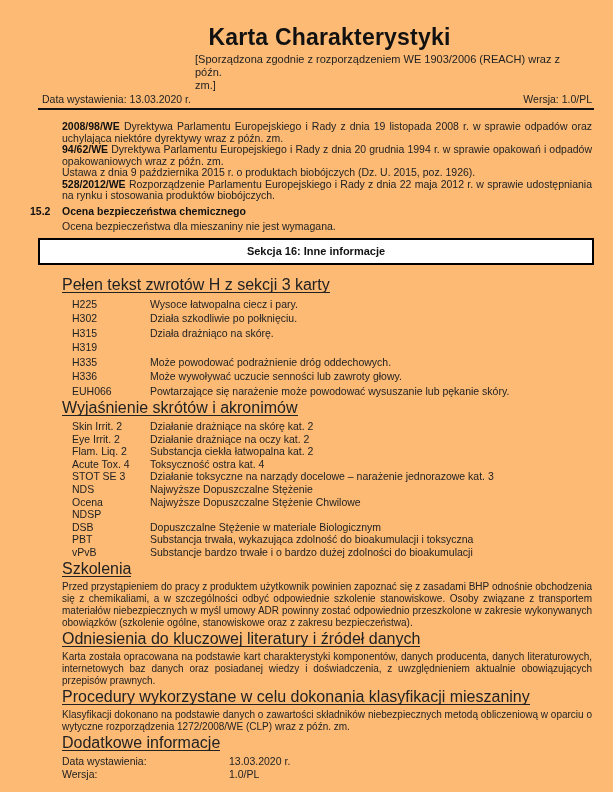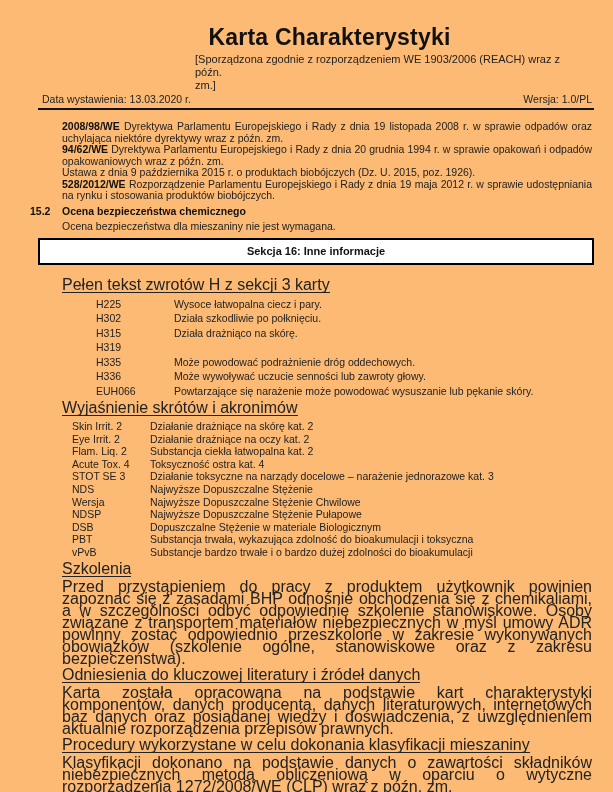--- a/index.html
+++ b/index.html
@@ -55,27 +55,27 @@
   }
   .u-head-wrap { margin:11px 21px 0 62px; }
   .u-head-wrap.tight { margin-top:1px; }
   .u-head {
     display:inline-block;
     font-size:16px; line-height:13px; color:#222;
     border-bottom:1.5px solid #222; padding-bottom:1px;
   }
   .code-list { margin:3px 21px 0 72px; }
   .code-row { display:flex; font-size:10.5px; color:#222; }
-  .h-list .code-row { line-height:14.5px;margin-left:24px; }
+  .h-list .code-row { line-height:14.5px; }
   .abbr-list .code-row { line-height:12.6px; }
   .code-row .code { width:78px; flex:none; }
   .code-row .desc { flex:1; }
   .para {
     margin:3px 21px 0 62px;
-    font-size:16px; line-height:12px; text-align:justify; color:#222;
+    font-size:10px; line-height:12px; text-align:justify; color:#222;
   }
   .info-list { margin:3px 21px 0 62px; }
   .info-row { display:flex; font-size:10.5px; line-height:13.4px; color:#222; }
   .info-row .lbl { width:167px; flex:none; }
   .info-row .val { flex:1; }
 </style>
 </head>
 <body>
 
 <div class="page">
@@ -91,21 +91,21 @@
     <span>Data wystawienia: 13.03.2020 r.</span>
     <span>Wersja: 1.0/PL</span>
   </div>
 
   <div class="rule"></div>
 
   <div class="regs">
     <div class="reg"><b>2008/98/WE</b><span> Dyrektywa Parlamentu Europejskiego i Rady z dnia 19 listopada 2008 r. w sprawie odpadów oraz uchylająca niektóre dyrektywy wraz z późn. zm.</span></div>
     <div class="reg"><b>94/62/WE</b><span> Dyrektywa Parlamentu Europejskiego i Rady z dnia 20 grudnia 1994 r. w sprawie opakowań i odpadów opakowaniowych wraz z późn. zm.</span></div>
     <div class="reg"><b></b><span>Ustawa z dnia 9 października 2015 r. o produktach biobójczych (Dz. U. 2015, poz. 1926).</span></div>
-    <div class="reg"><b>528/2012/WE</b><span> Rozporządzenie Parlamentu Europejskiego i Rady z dnia 19 maja 2012 r. w sprawie udostępniania na rynku i stosowania produktów biobójczych.</span></div>
+    <div class="reg"><b>528/2012/WE</b><span> Rozporządzenie Parlamentu Europejskiego i Rady z dnia 22 maja 2012 r. w sprawie udostępniania na rynku i stosowania produktów biobójczych.</span></div>
   </div>
 
   <div class="sec15-head">
     <span class="num">15.2</span>
     <span>Ocena bezpieczeństwa chemicznego</span>
   </div>
   <div class="sec15-body">Ocena bezpieczeństwa dla mieszaniny nie jest wymagana.</div>
 
   <div class="sec16-box">Sekcja 16: Inne informacje</div>
 
@@ -164,26 +164,25 @@
       </div>
     <div class="code-row">
         <span class="code">STOT SE 3</span>
         <span class="desc">Działanie toksyczne na narządy docelowe – narażenie jednorazowe kat. 3</span>
       </div>
     <div class="code-row">
         <span class="code">NDS</span>
         <span class="desc">Najwyższe Dopuszczalne Stężenie</span>
       </div>
     <div class="code-row">
-        <span class="code">Wersja</span>
+        <span class="code">Ocena</span>
         <span class="desc">Najwyższe Dopuszczalne Stężenie Chwilowe</span>
       </div>
     <div class="code-row">
         <span class="code">NDSP</span>
-        <span class="desc">Najwyższe Dopuszczalne Stężenie Pułapowe</span>
       </div>
     <div class="code-row">
         <span class="code">DSB</span>
         <span class="desc">Dopuszczalne Stężenie w materiale Biologicznym</span>
       </div>
     <div class="code-row">
         <span class="code">PBT</span>
         <span class="desc">Substancja trwała, wykazująca zdolność do bioakumulacji i toksyczna</span>
       </div>
     <div class="code-row">
@@ -193,21 +192,21 @@
   </div>
 
   <div class="u-head-wrap tight">
     <span class="u-head">Szkolenia</span>
   </div>
   <div class="para">Przed przystąpieniem do pracy z produktem użytkownik powinien zapoznać się z zasadami BHP odnośnie obchodzenia się z chemikaliami, a w szczególności odbyć odpowiednie szkolenie stanowiskowe. Osoby związane z transportem materiałów niebezpiecznych w myśl umowy ADR powinny zostać odpowiednio przeszkolone w zakresie wykonywanych obowiązków (szkolenie ogólne, stanowiskowe oraz z zakresu bezpieczeństwa).</div>
 
   <div class="u-head-wrap tight">
     <span class="u-head">Odniesienia do kluczowej literatury i źródeł danych</span>
   </div>
-  <div class="para">Karta została opracowana na podstawie kart charakterystyki komponentów, danych producenta, danych literaturowych, internetowych baz danych oraz posiadanej wiedzy i doświadczenia, z uwzględnieniem aktualnie rozporządzenia przepisów prawnych.</div>
+  <div class="para">Karta została opracowana na podstawie kart charakterystyki komponentów, danych producenta, danych literaturowych, internetowych baz danych oraz posiadanej wiedzy i doświadczenia, z uwzględnieniem aktualnie obowiązujących przepisów prawnych.</div>
 
   <div class="u-head-wrap tight">
     <span class="u-head">Procedury wykorzystane w celu dokonania klasyfikacji mieszaniny</span>
   </div>
   <div class="para">Klasyfikacji dokonano na podstawie danych o zawartości składników niebezpiecznych metodą obliczeniową w oparciu o wytyczne rozporządzenia 1272/2008/WE (CLP) wraz z późn. zm.</div>
 
   <div class="u-head-wrap tight">
     <span class="u-head">Dodatkowe informacje</span>
   </div>
   <div class="info-list">

